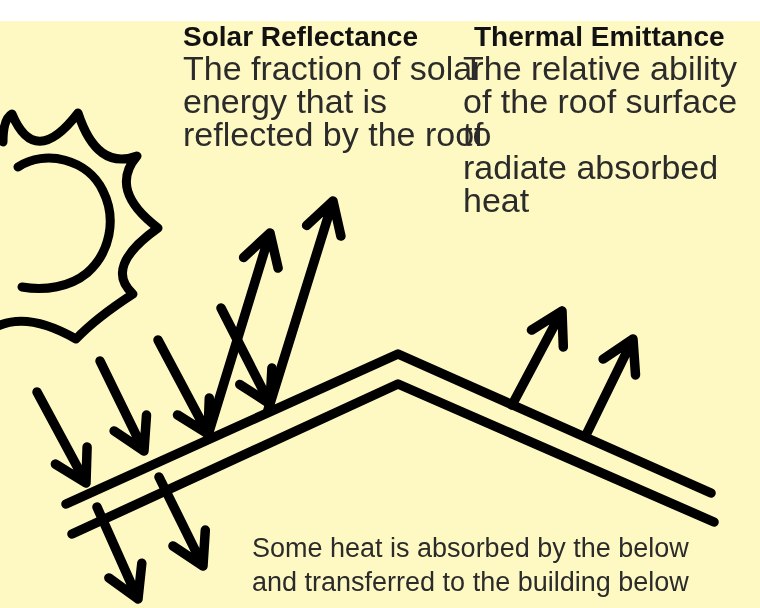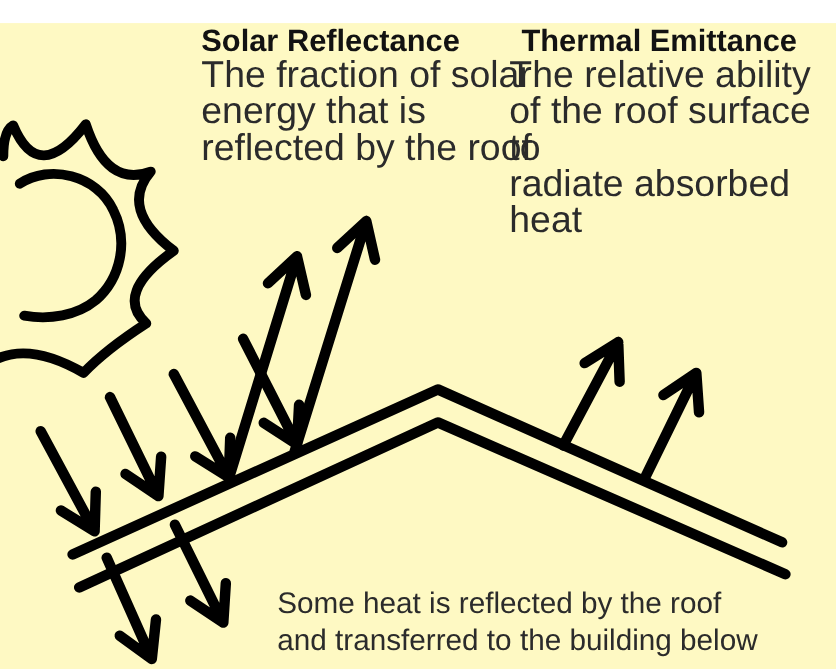--- a/index.html
+++ b/index.html
@@ -77,15 +77,15 @@
   <div class="txt title pos-solar-title">Solar Reflectance</div>
   <div class="txt desc pos-solar-desc">The fraction of solar
 energy that is
 reflected by the roof</div>
 
   <div class="txt title pos-thermal-title">Thermal Emittance</div>
   <div class="txt desc pos-thermal-desc">The relative ability
 of the roof surface to
 radiate absorbed heat</div>
 
-  <div class="txt note pos-note">Some heat is reflected by the roof
+  <div class="txt note pos-note">Some heat is absorbed by the below
 and transferred to the building below</div>
 </div>
 
 </body></html>

